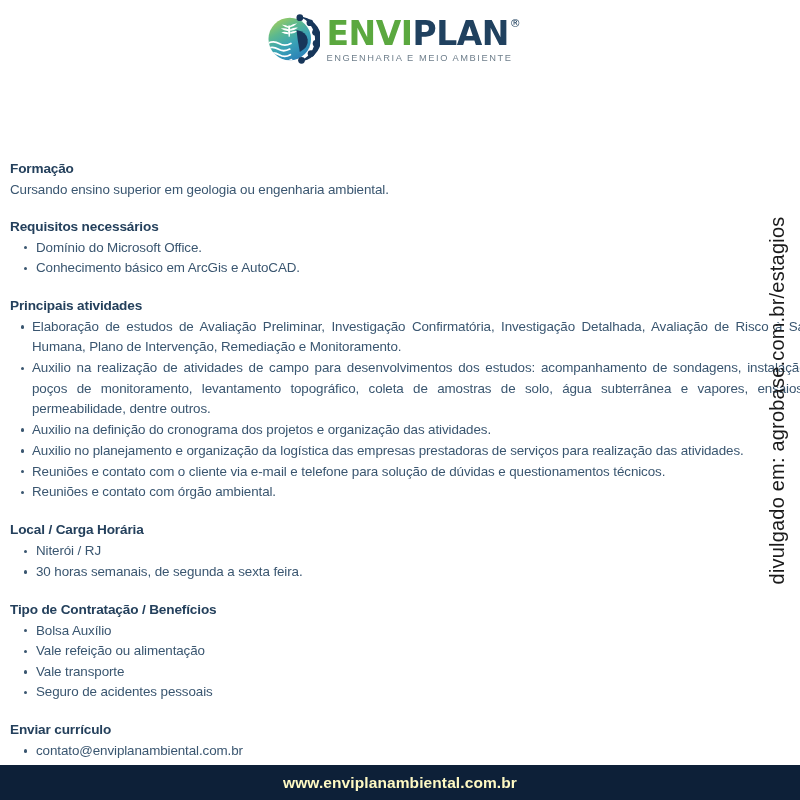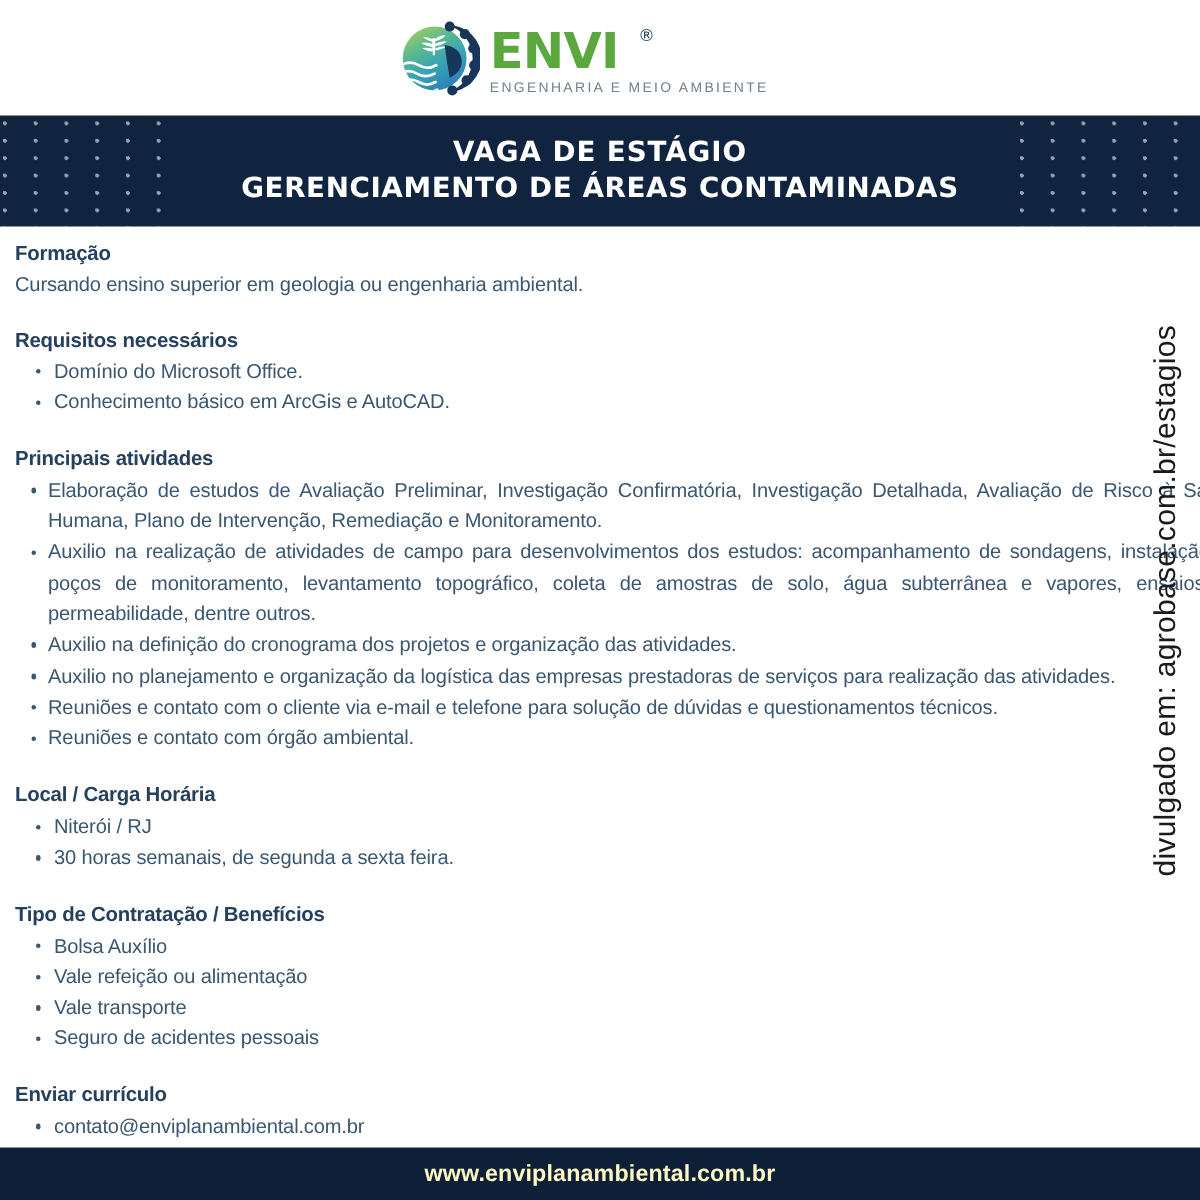--- a/index.html
+++ b/index.html
@@ -57,21 +57,20 @@
   }
   .wordmark {
     font-family: "DejaVu Sans", sans-serif;
     font-size: 33px;
     font-weight: bold;
     line-height: 1;
     letter-spacing: -0.5px;
     white-space: nowrap;
     display: flex;
     align-items: flex-start;
-    gap: 12px;
   }
   .wm-envi { color: #5ba83f; }
   .wm-plan { color: #20415f; }
   .wm-reg {
     color: #20415f;
     font-size: 11px;
     font-weight: normal;
     line-height: 1;
     margin-left: 1px;
     margin-top: 1px;
@@ -298,36 +297,29 @@
           <circle cx="93" cy="58" r="6"></circle>
           <circle cx="84" cy="76" r="6"></circle>
           <circle cx="67" cy="88" r="6"></circle>
           <path d="M58 34 q18 3 20 17 q2 14 -14 22 q-4 -20 -6 -39 z"></path>
         </g>
       </svg>
 
       <div class="logo-text-block">
         <div class="wordmark">
           <span class="wm-envi">ENVI</span>
+            <span class="wm-plan">PLAN</span>
             <span class="wm-reg">®</span>
         </div>
         <div class="tagline">ENGENHARIA E MEIO AMBIENTE</div>
       </div>
 
     </div>
   </div>
 
-  <div class="banner">
-    <div class="banner-dots left"></div>
-    <div class="banner-dots right"></div>
-    <div class="banner-titles">
-      <div class="banner-line1">VAGA DE ESTÁGIO</div>
-      <div class="banner-line2">GERENCIAMENTO DE ÁREAS CONTAMINADAS</div>
-    </div>
-  </div>
 
   <div class="content">
     <div class="content-inner">
 
       <div class="section">
         <div class="sec-title">Formação</div>
         <p class="sec-para">Cursando ensino superior em geologia ou engenharia ambiental.</p>
       </div>
 
       <div class="gap-md"></div>

